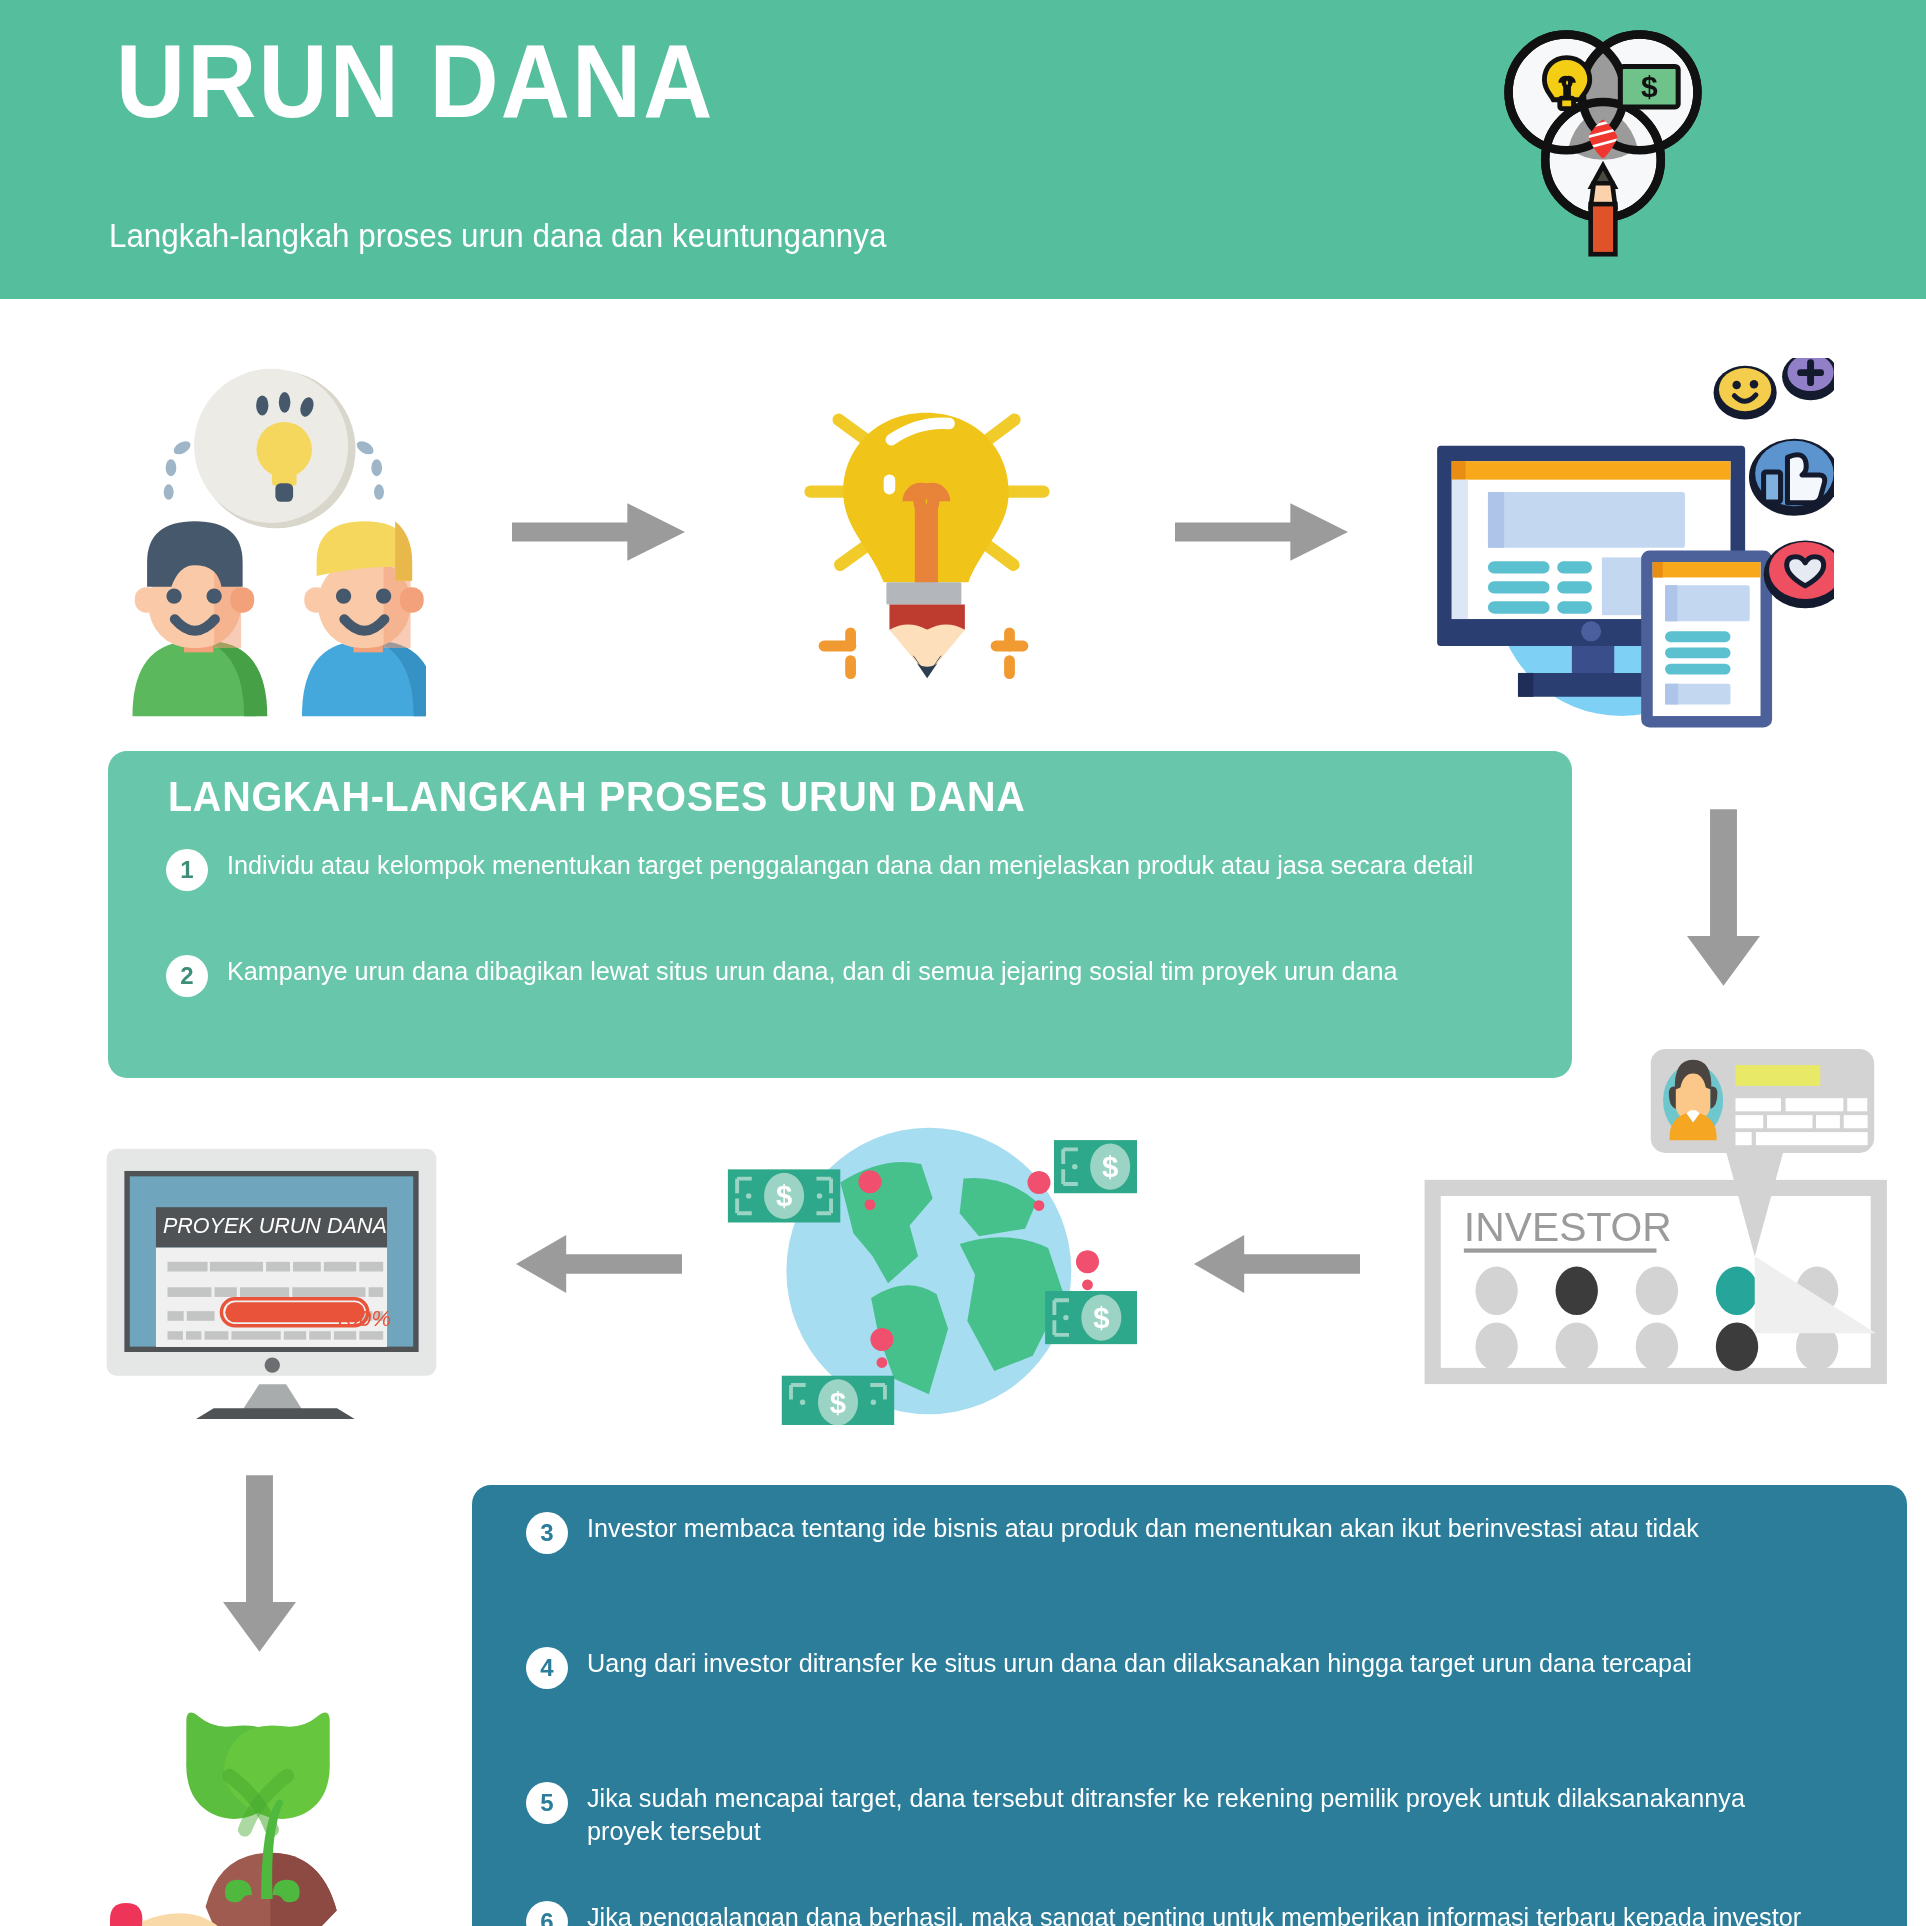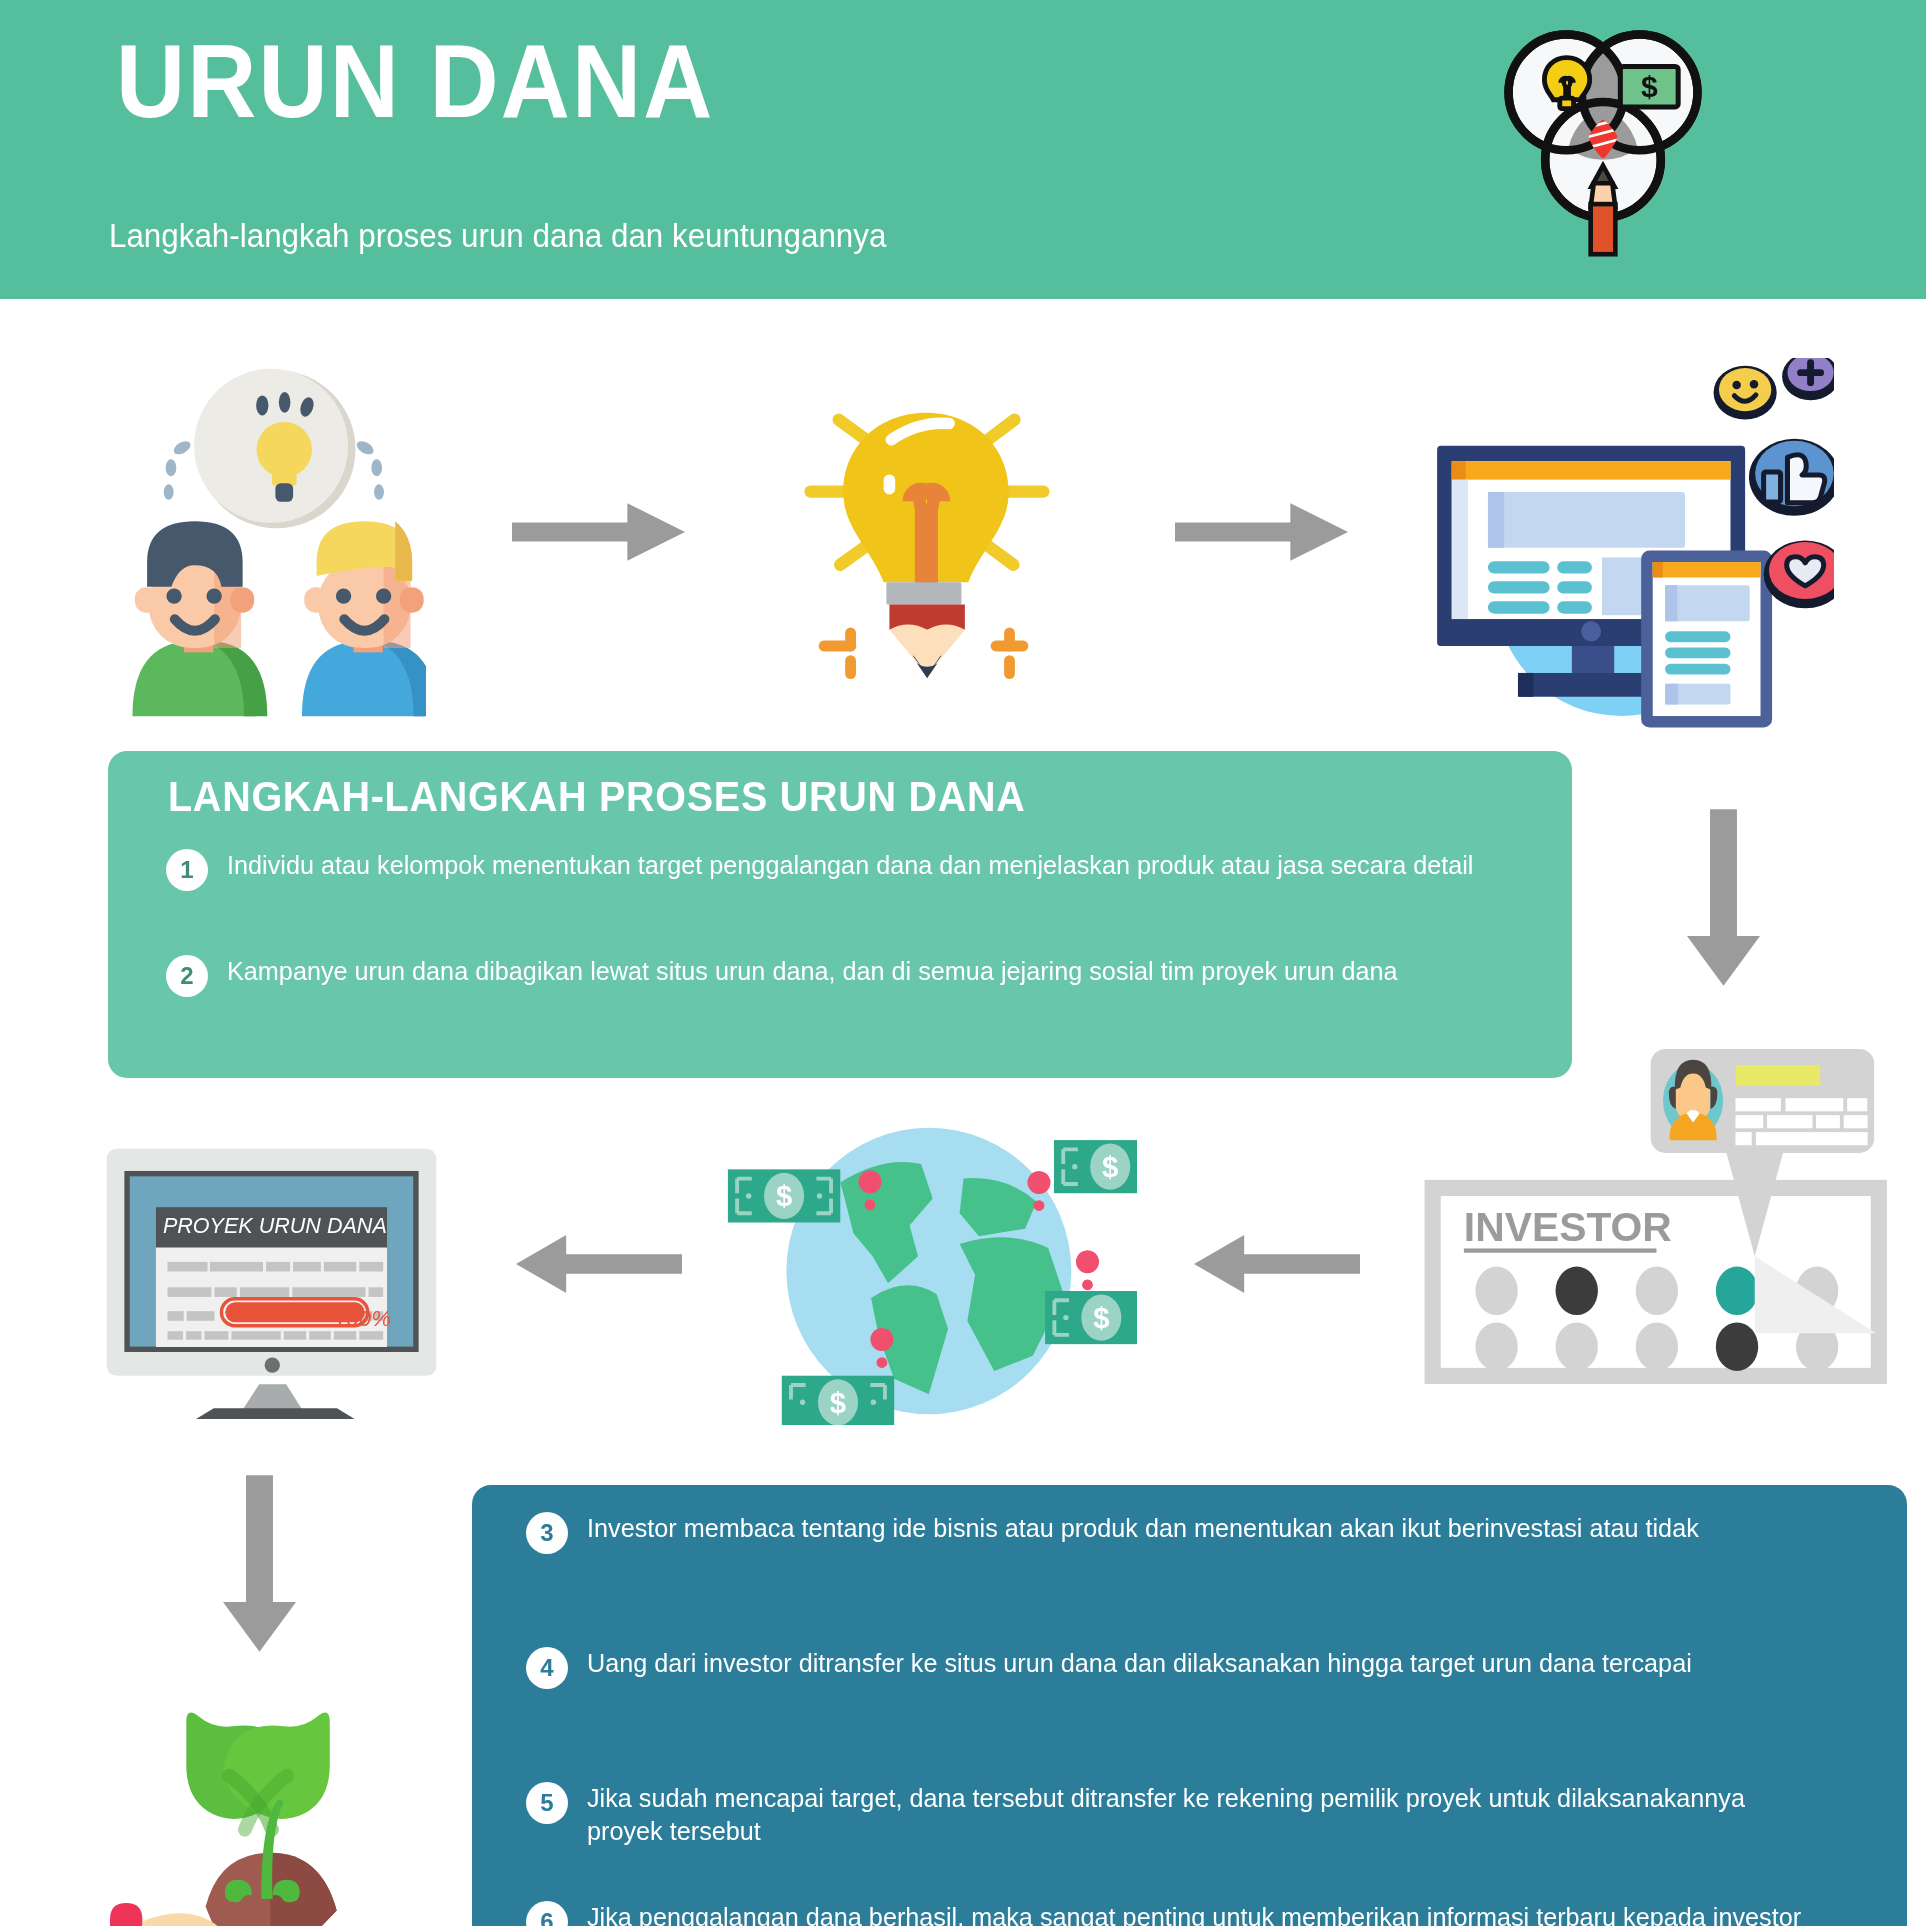--- a/index.html
+++ b/index.html
@@ -58,21 +58,21 @@
   .step-text {
     margin-left: 18.5px; color: #ffffff; font-size: 26px; line-height: 33px;
     font-weight: 400; transform: scaleX(0.97); transform-origin: left top;
   }
   .bg1-s1 { left: 58px; top: 98px; width: 1348px; }
   .bg1-s2 { left: 58px; top: 204px; width: 1368px; }
 
   
   .ill-monitor { position: absolute; left: 98px; top: 1134px; width: 347px; height: 285px; font-style: italic; }
   .ill-globe   { position: absolute; left: 713px; top: 1117px; width: 424px; height: 308px; }
-  .ill-investor{ position: absolute; left: 1406px; top: 1025px; width: 501px; height: 366px; font-weight: bold; }
+  .ill-investor{ position: absolute; left: 1406px; top: 1025px; width: 501px; height: 366px; }
 
   .arrow-l1 { position: absolute; left: 516px; top: 1235px; width: 166px; height: 58px; }
   .arrow-l2 { position: absolute; left: 1194px; top: 1235px; width: 166px; height: 58px; }
   .arrow-d1 { position: absolute; left: 1687px; top: 809px; width: 73px; height: 177px; }
   .arrow-d2 { position: absolute; left: 223px; top: 1475px; width: 73px; height: 177px; }
 
   
   .box-blue {
     position: absolute; left: 472px; top: 1485px; width: 1435px; height: 524px;
     background: #2B7D99; border-radius: 19px;

